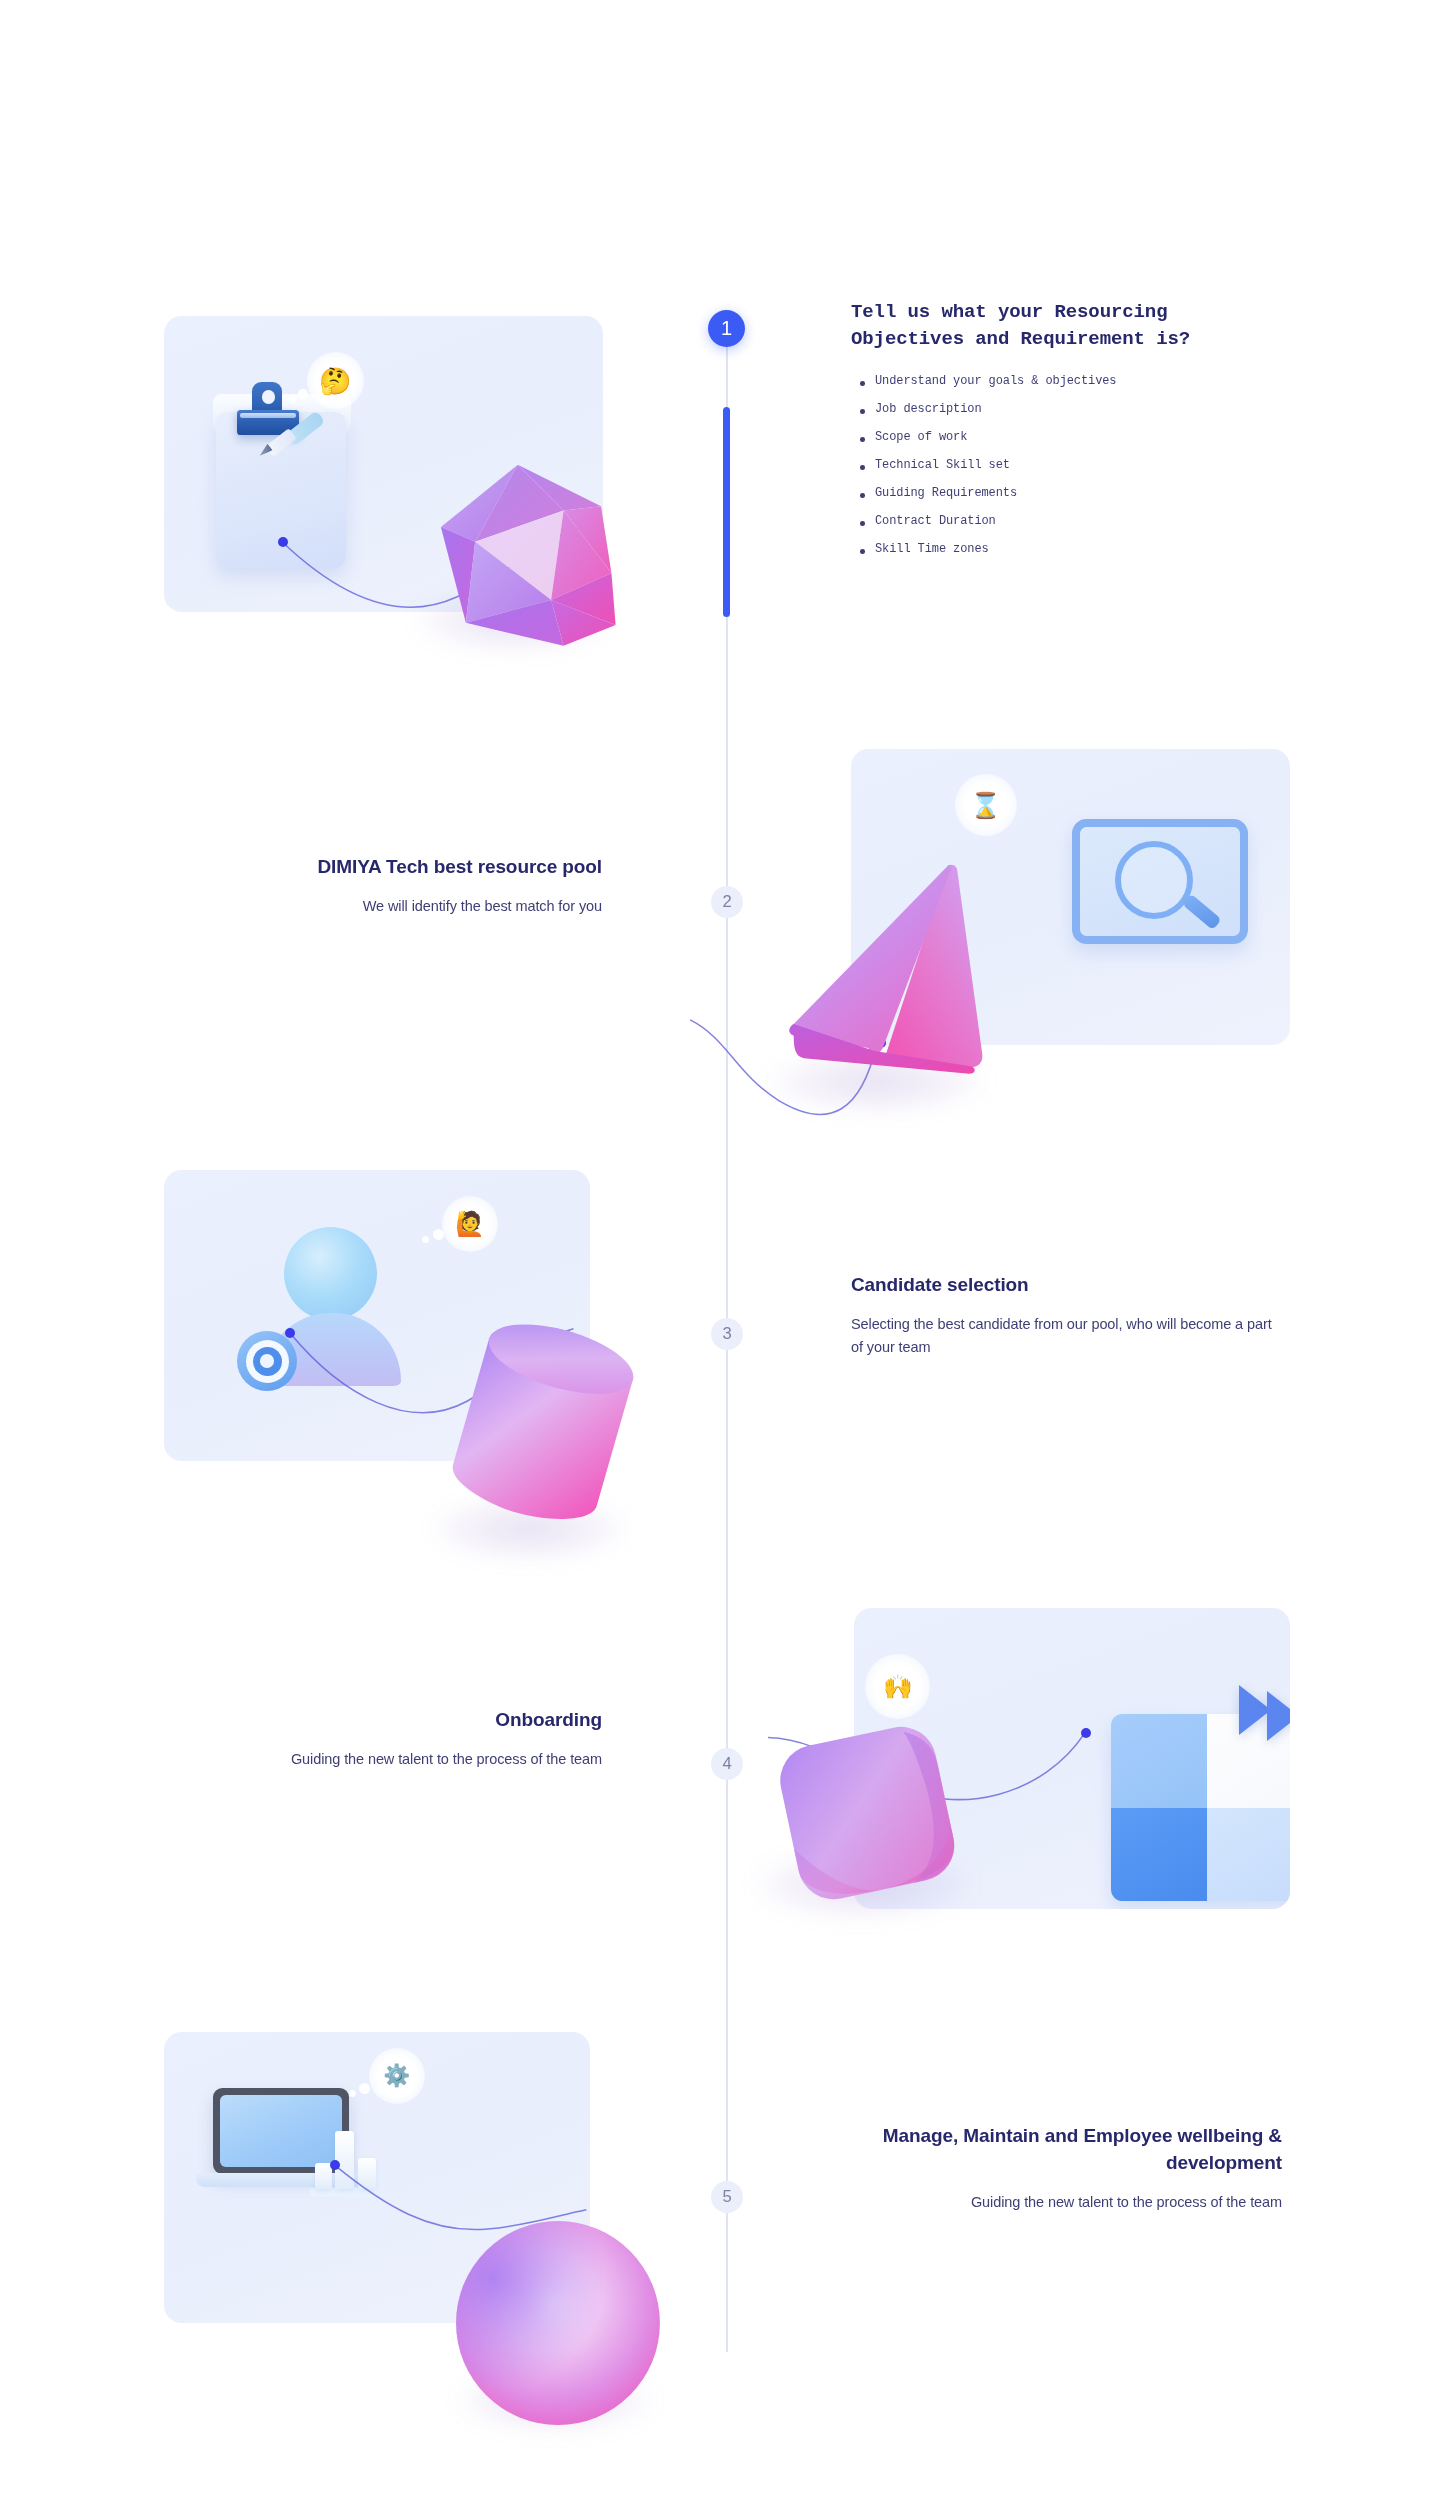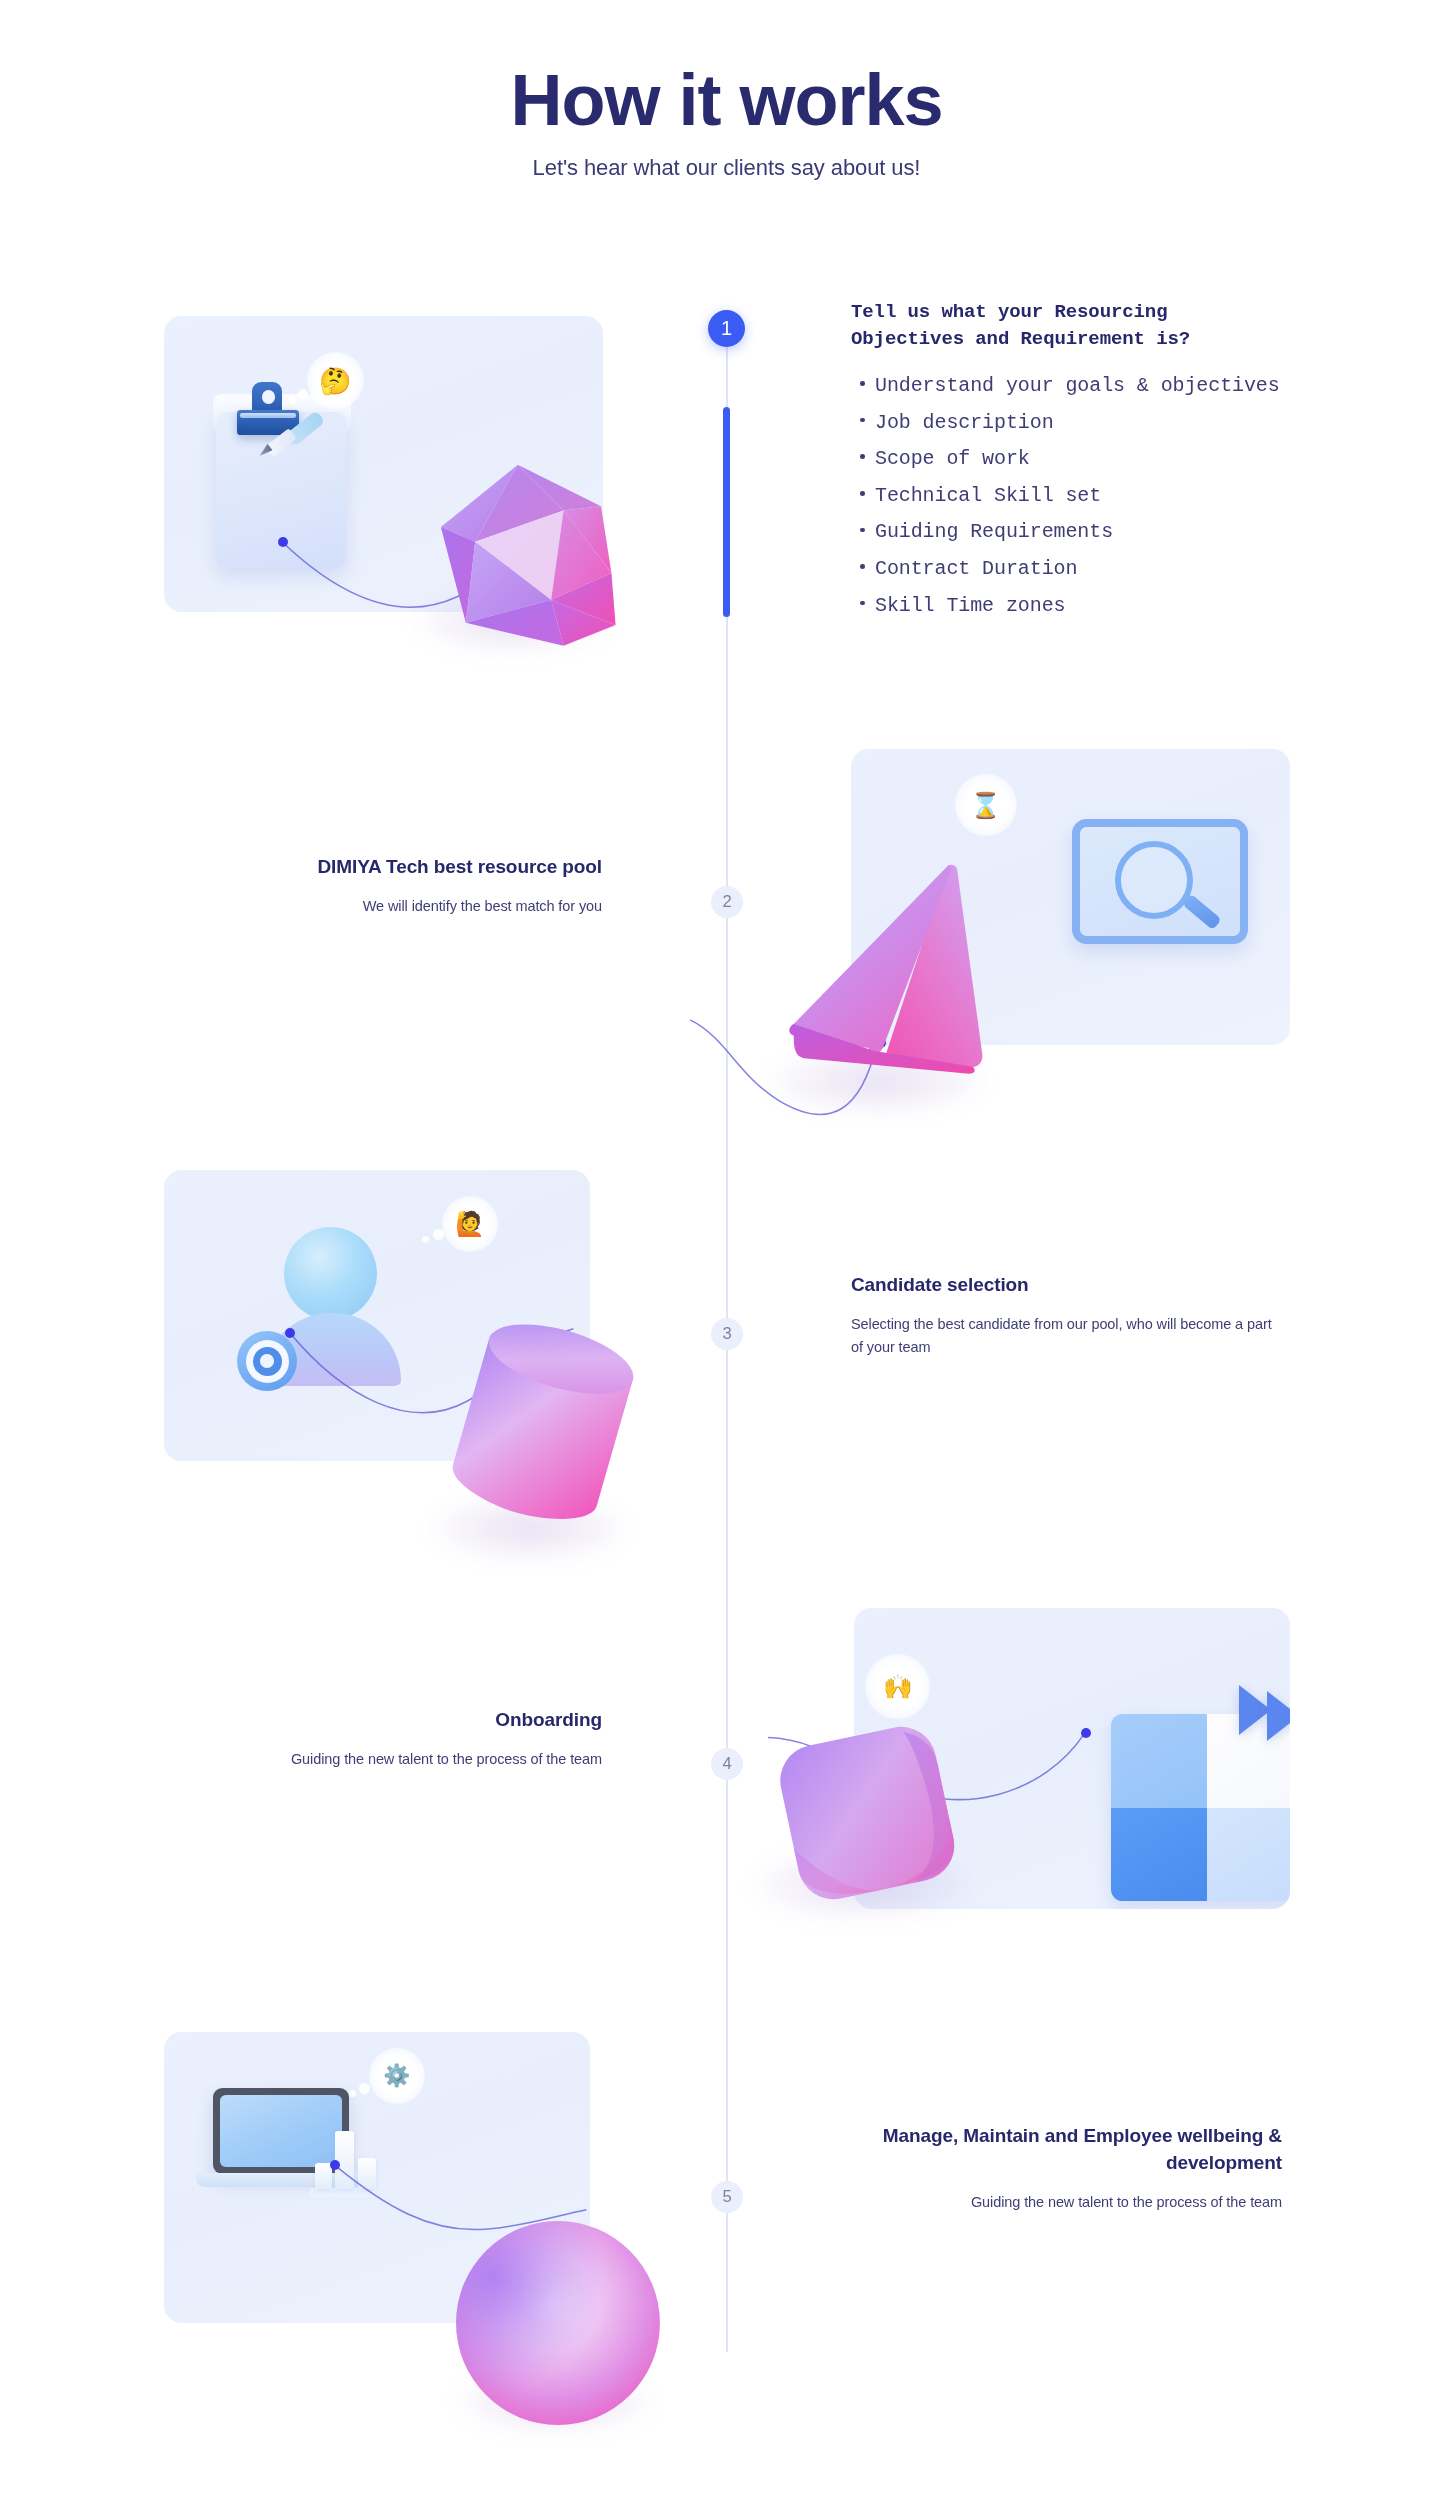--- a/index.html
+++ b/index.html
@@ -72,21 +72,21 @@
     line-height:1.42; letter-spacing:-0.1px;
   }
   .step-desc {
     margin-top:14.5px;
     font-size:14.5px; font-weight:400; color:#3e3e74;
     line-height:1.52; letter-spacing:-0.1px;
   }
   .step-list { margin-top:22px; list-style:none; }
   .step-list li {
     position:relative;
-    font-size:20px; color:#3e3e74; line-height:1.08;
+    font-size:12px; color:#3e3e74; line-height:1.08;
     padding-left:24px; margin-bottom:15px; letter-spacing:-0.1px;margin-top:11px;
   }
   .step-list li::before {
     content:""; position:absolute; left:9.3px; top:6.2px;
     width:4.7px; height:4.7px; border-radius:50%; background:#3e3e74;
   }
 
   
   .card {
     position:absolute;
@@ -222,24 +222,20 @@
     position:absolute; border-radius:3.1px;
     background: linear-gradient(180deg,#ffffff 0%, #e2edfb 100%);
     box-shadow: 0 2.1px 5.2px rgba(120,160,220,0.18);
   }
 </style>
 </head>
 <body>
 
 <div class="page">
 
-  <div class="header">
-    <h1 class="title">How it works</h1>
-    <div class="subtitle">Let's hear what our clients say about us!</div>
-  </div>
 
   <div class="spine"></div>
   <div class="spine-progress"></div>
 
   <svg class="connector" style="left:0;top:0;width:1453px;height:2512px;" viewBox="0 0 2800 4840" width="1453" height="2512">
     <path d="M545,1045 C640,1135 760,1205 880,1150 C990,1100 1060,1020 1160,1005" fill="none" stroke="#5a5ad8" stroke-width="3" opacity="0.75"></path>
     <path d="M1690,2010 C1660,2140 1600,2180 1500,2120 C1420,2070 1400,2000 1330,1965" fill="none" stroke="#5a5ad8" stroke-width="3" opacity="0.75"></path>
     <path d="M560,2570 C660,2690 790,2760 900,2700 C990,2650 1030,2580 1105,2560" fill="none" stroke="#5a5ad8" stroke-width="3" opacity="0.75"></path>
     <path d="M2090,3340 C2010,3460 1850,3500 1720,3440 C1620,3392 1560,3350 1480,3348" fill="none" stroke="#5a5ad8" stroke-width="3" opacity="0.75"></path>
     <path d="M645,4172 C740,4250 830,4305 940,4295 C1020,4288 1070,4270 1130,4258" fill="none" stroke="#5a5ad8" stroke-width="3" opacity="0.75"></path>

